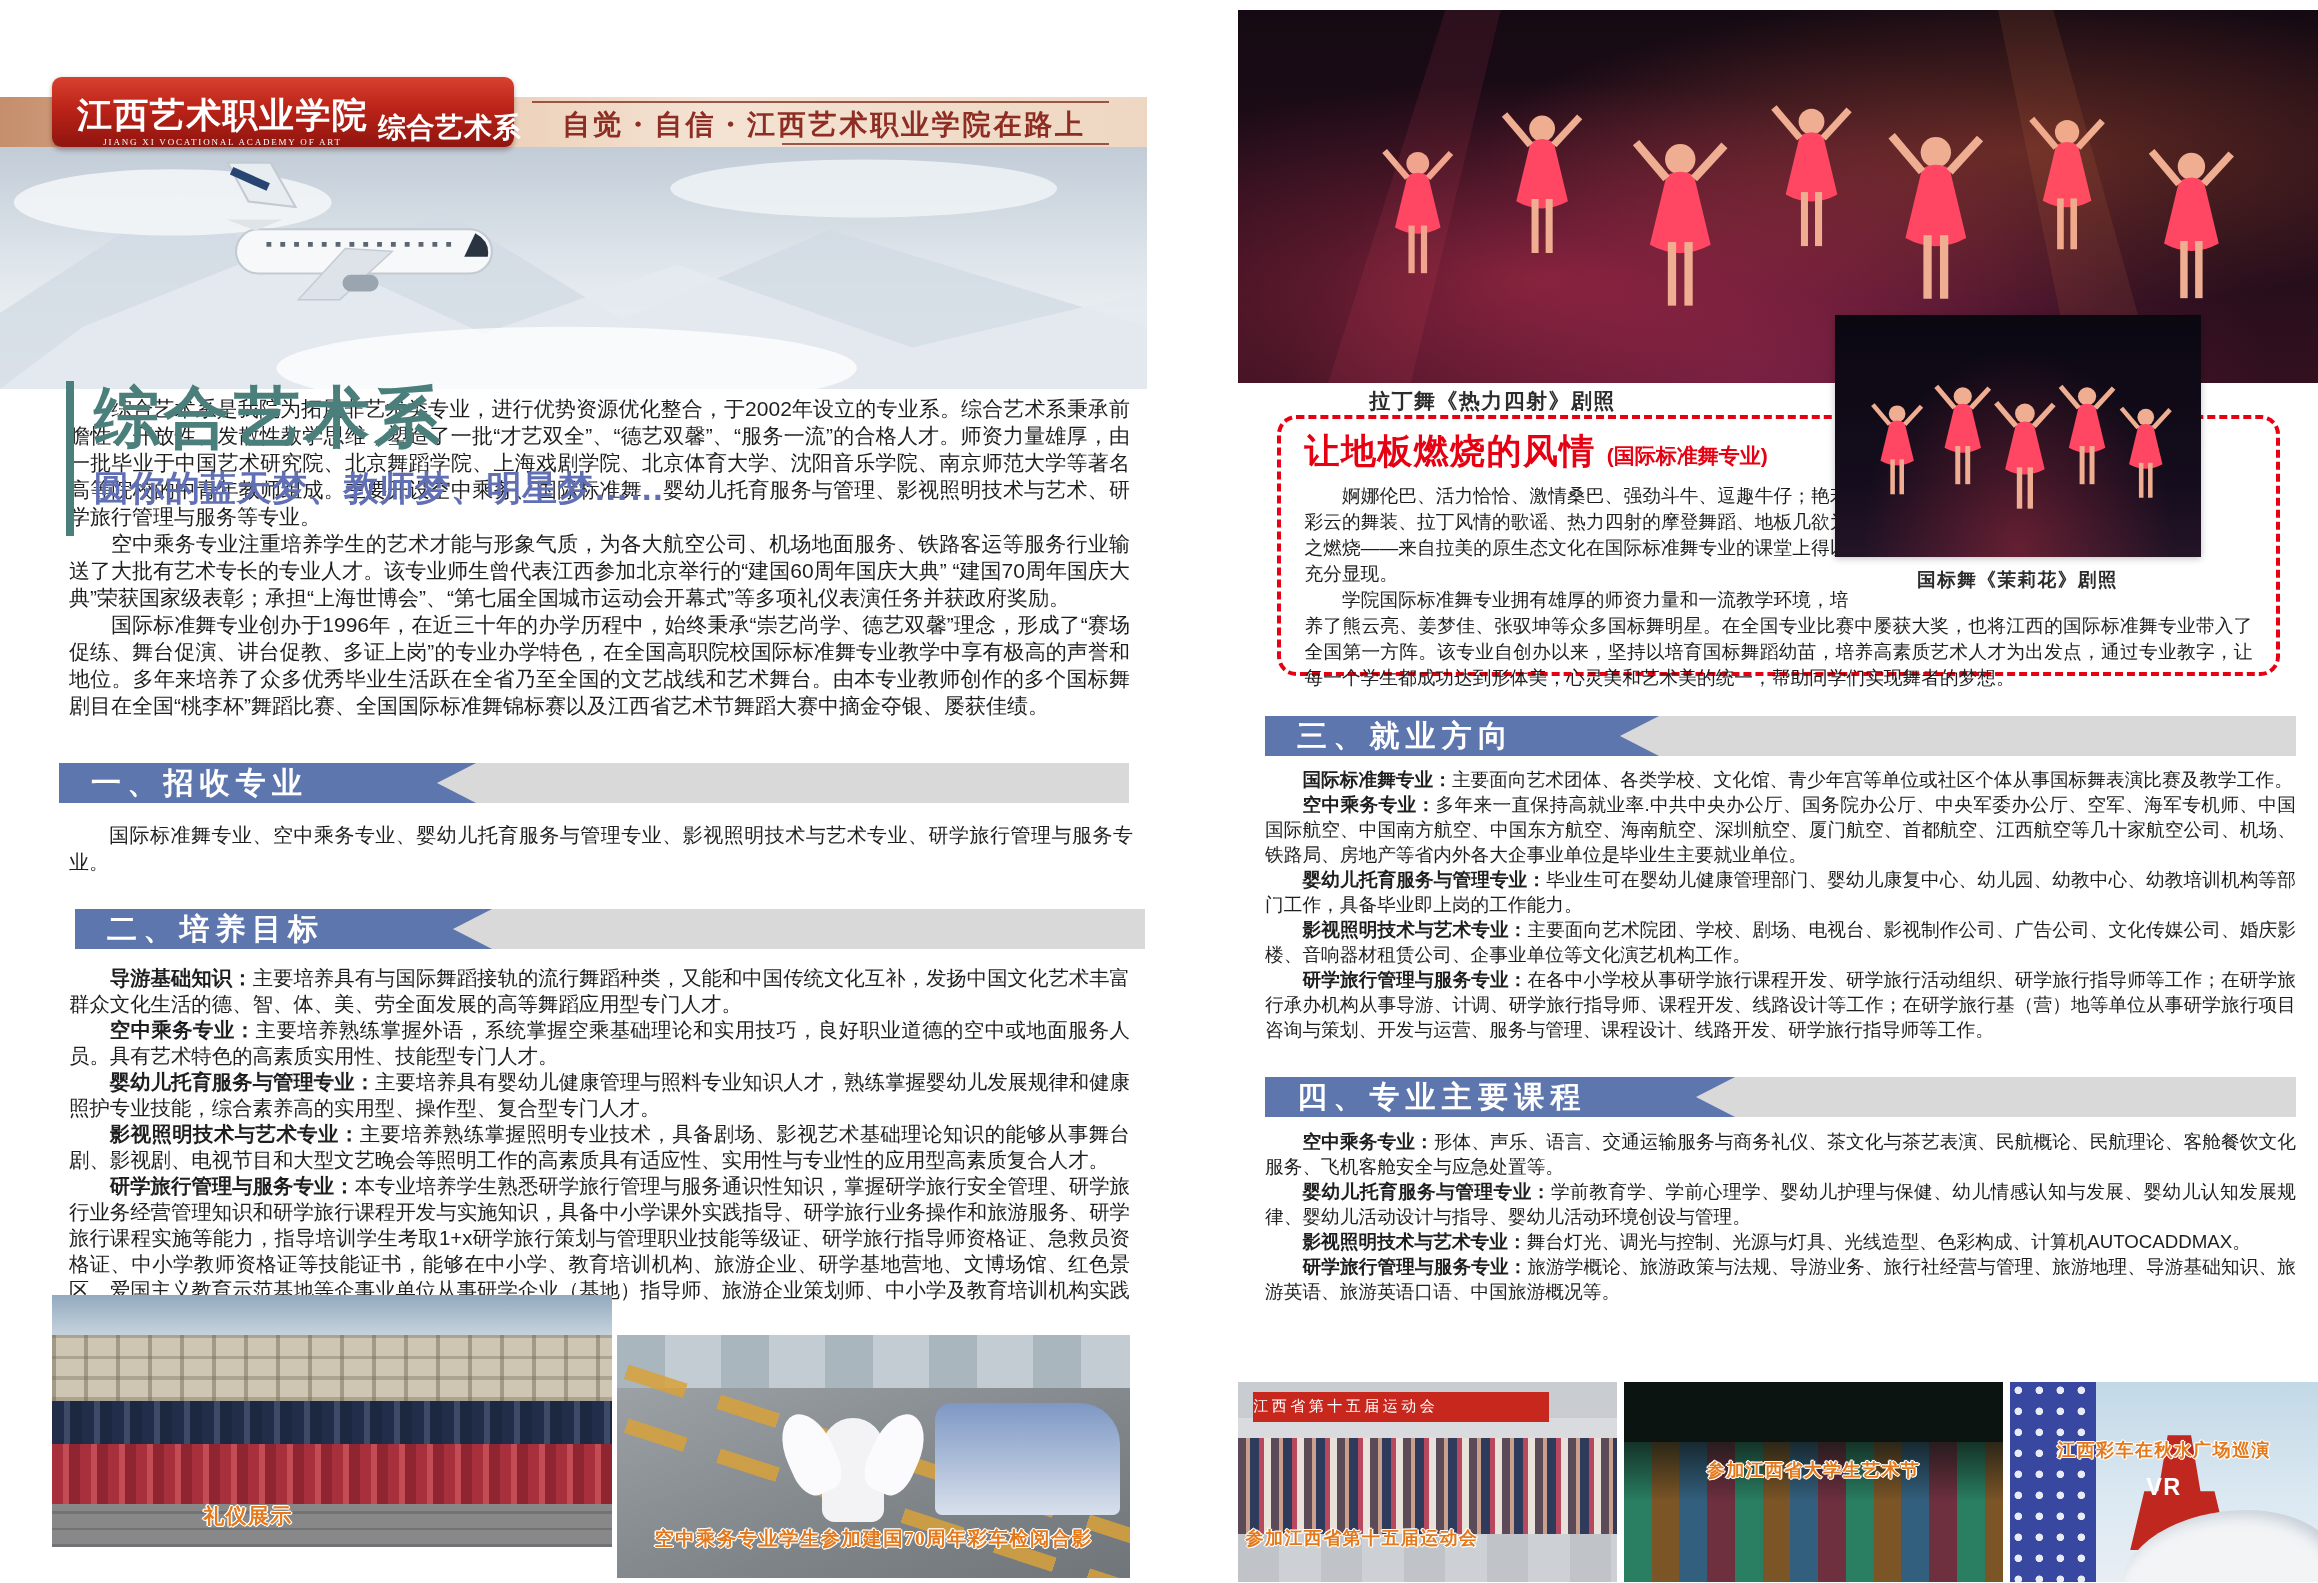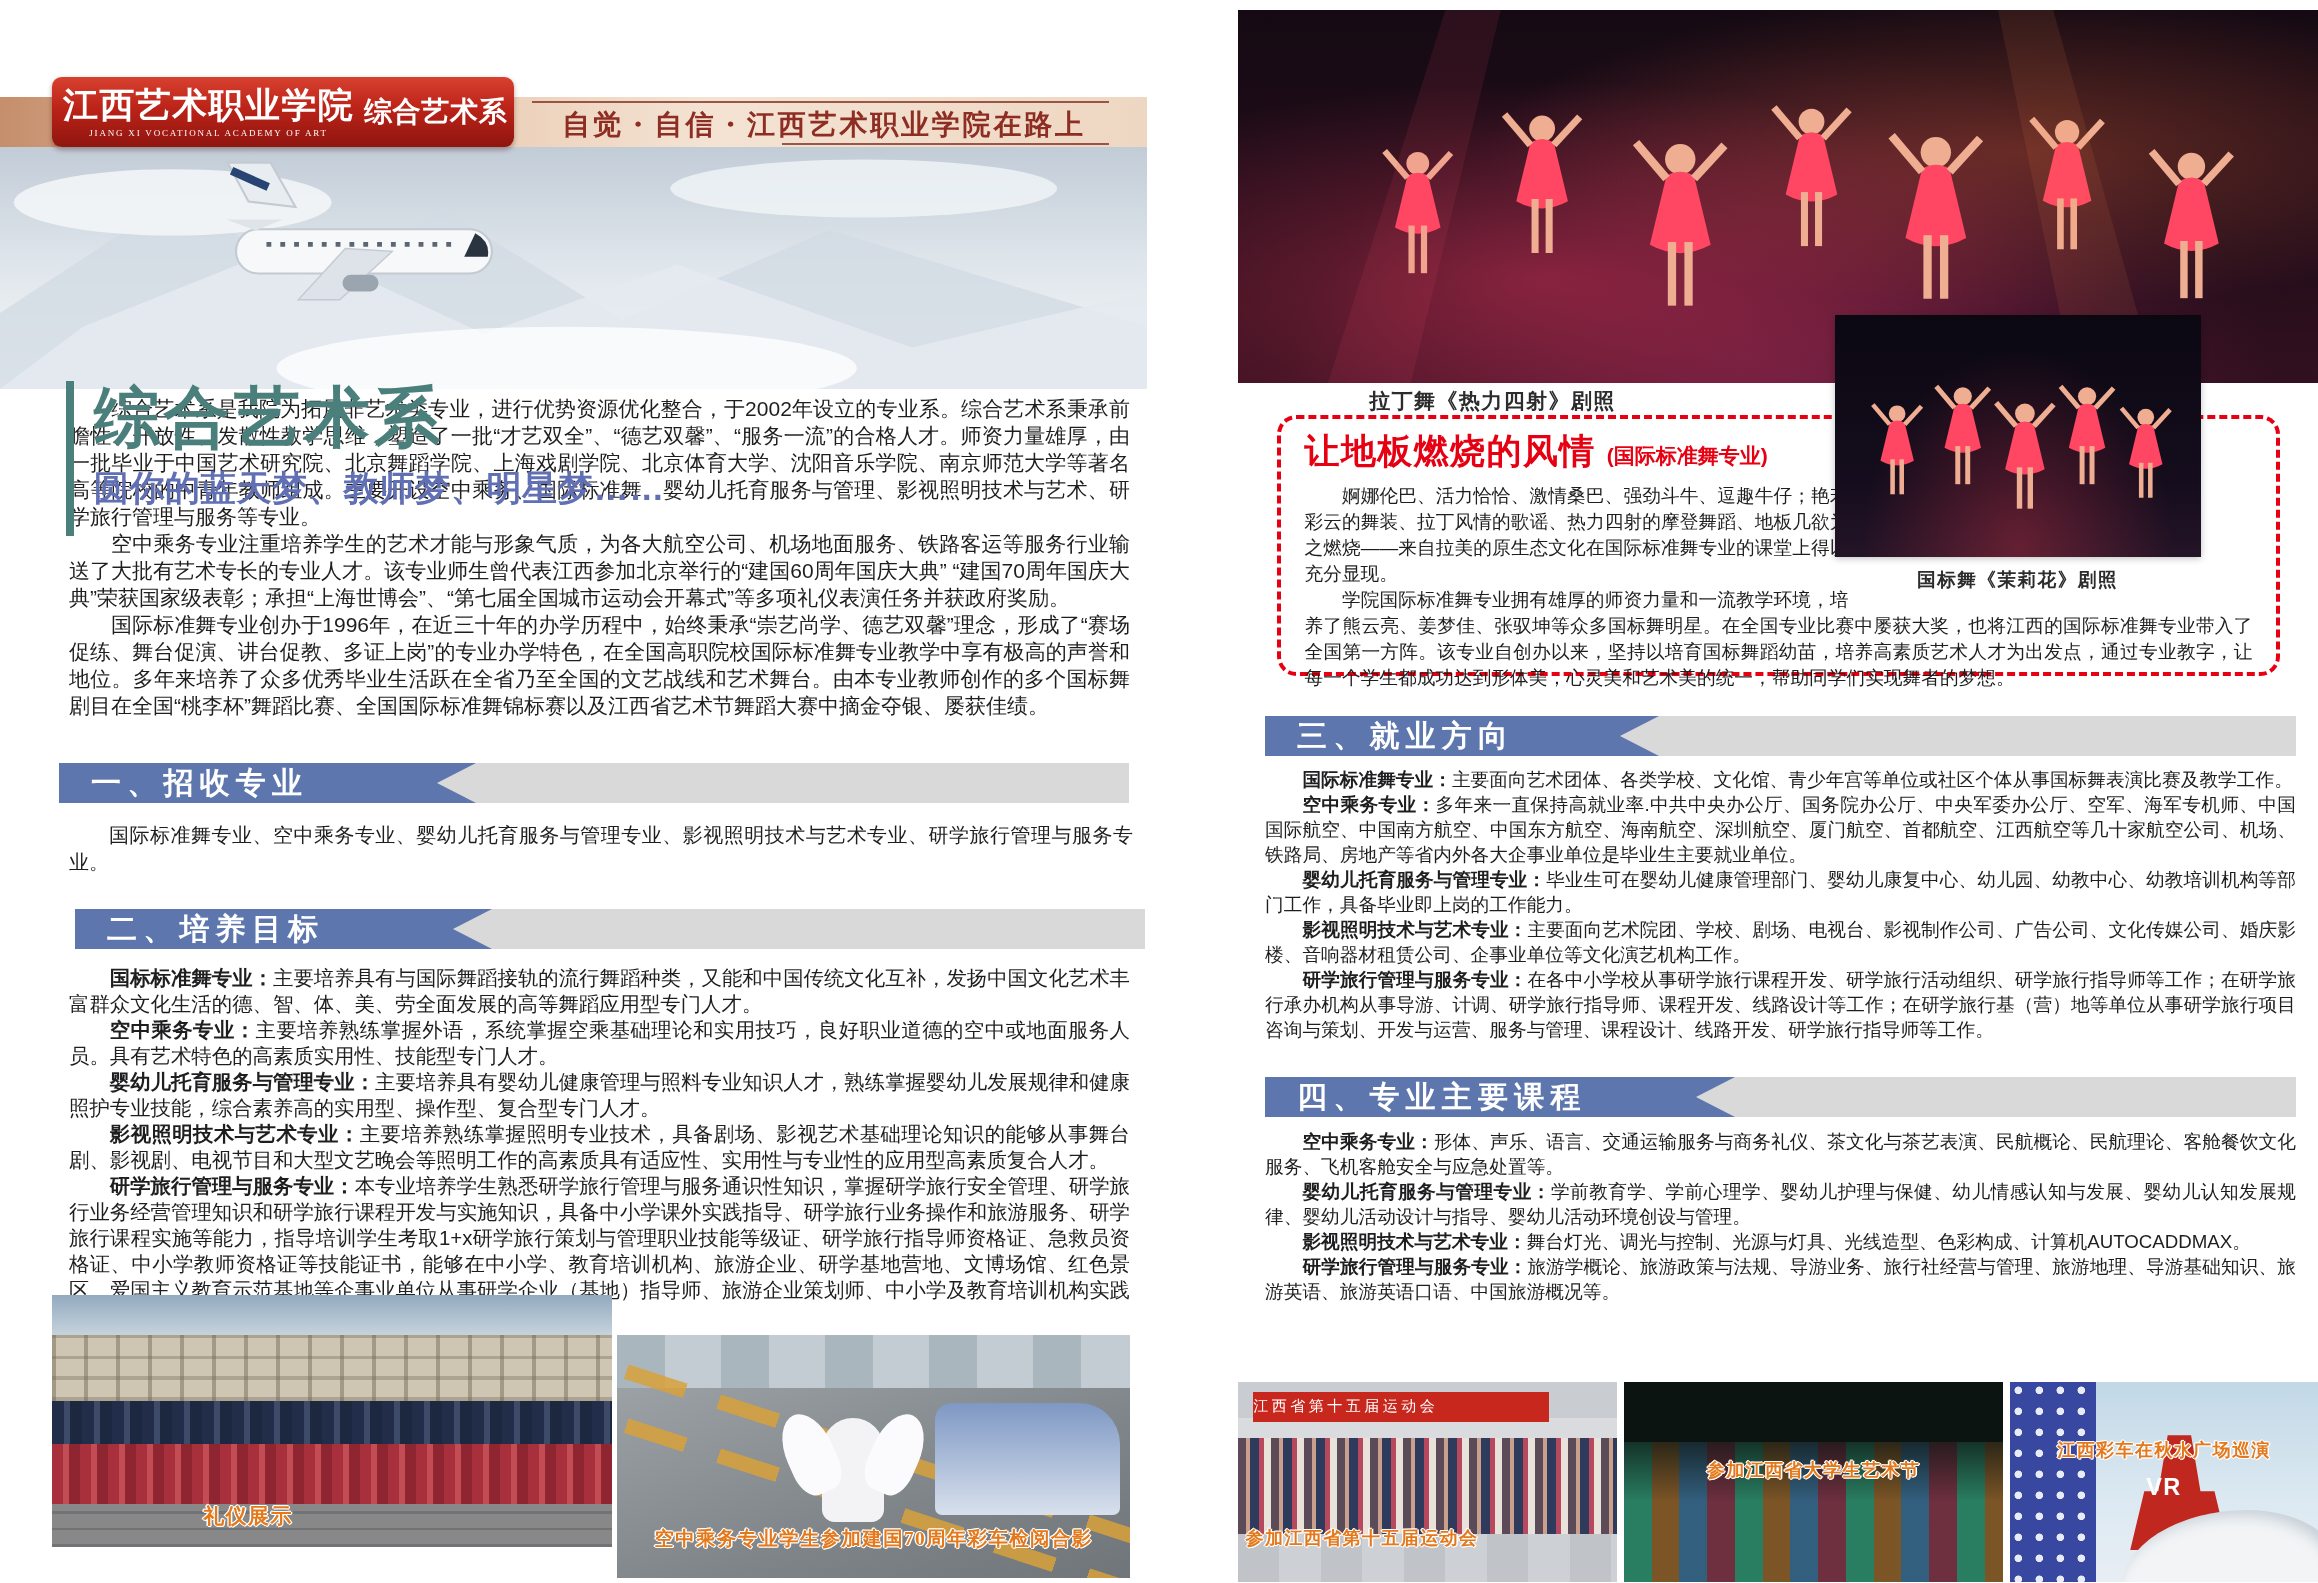--- a/index.html
+++ b/index.html
@@ -11,21 +11,21 @@
   .motto-strip{left:0;top:97px;width:1147px;height:50px;
     background:linear-gradient(90deg,#c58e6c 0%,#e3bb9c 22%,#f4e3d3 62%,#eed7c2 100%);}
   .motto{position:absolute;left:532px;top:0;width:584px;height:50px;text-align:center;
     font-family:"Liberation Serif","DejaVu Serif",serif;font-weight:bold;font-size:28px;
     line-height:55px;color:#8e2d24;letter-spacing:2.8px;}
   .motto::before{content:"";position:absolute;left:0;right:7px;top:3.5px;height:2.1px;background:rgba(125,39,30,.75);}
   .motto::after{content:"";position:absolute;right:7px;bottom:2.1px;width:56%;height:2.1px;background:rgba(125,39,30,.75);}
 
   .brand{left:52px;top:77px;width:462px;height:70px;border-radius:9.7px;z-index:3;
     background:linear-gradient(180deg,#d8402f 0%,#bb2318 45%,#8f150f 100%);
-    display:flex;align-items:center;padding:0 11px;box-sizing:border-box;
+    display:flex;align-items:flex-end;padding:0 25px;box-sizing:border-box;
     box-shadow:0 2.8px 5.5px rgba(60,10,5,.35);color:#fff;}
   .brand-col{display:flex;flex-direction:column;align-items:center;}
   .brand-cn{font-family:"Liberation Serif","DejaVu Serif",serif;font-weight:bold;font-size:35px;line-height:39px;letter-spacing:1.4px;white-space:nowrap;}
   .brand-en{font-family:"Liberation Serif","DejaVu Serif",serif;font-size:9px;letter-spacing:1.8px;margin-top:2.1px;white-space:nowrap;}
   .brand-dept{font-weight:bold;font-size:28px;margin-left:9.7px;white-space:nowrap;letter-spacing:0.7px;}
 
   
   .hero{left:0;top:147px;width:1147px;height:242px;
     background:linear-gradient(180deg,#c2ccd7 0%,#dde4ea 45%,#f8fafb 100%);}
   .hero svg{position:absolute;}
@@ -179,21 +179,21 @@
   </div>
   <div class="abs bodytext" style="left:69px;top:822px;width:1064px;">
     <p style="font-size:20px;">国际标准舞专业、空中乘务专业、婴幼儿托育服务与管理专业、影视照明技术与艺术专业、研学旅行管理与服务专业。</p>
   </div>
 
   <div class="abs secbar" style="left:59px;top:909px;width:1070px;padding-left:16px;">
     <div class="blue">二、培养目标</div>
     <div class="gray"></div>
   </div>
   <div class="abs bodytext2" style="left:69px;top:965px;width:1061px;">
-    <p><span class="ld">国标标准舞专业：</span><span>主要培养具有与国际舞蹈接轨的流行舞蹈种类，又能和中国传统文化互补，发扬中国文化艺术丰富群众文化生活的德、智、体、美、劳全面发展的高等舞蹈应用型专门人才。</span></p>
+    <p><span class="ld">导游基础知识：</span><span>主要培养具有与国际舞蹈接轨的流行舞蹈种类，又能和中国传统文化互补，发扬中国文化艺术丰富群众文化生活的德、智、体、美、劳全面发展的高等舞蹈应用型专门人才。</span></p>
     <p><span class="ld">空中乘务专业：</span><span>主要培养熟练掌握外语，系统掌握空乘基础理论和实用技巧，良好职业道德的空中或地面服务人员。具有艺术特色的高素质实用性、技能型专门人才。</span></p>
     <p><span class="ld">婴幼儿托育服务与管理专业：</span><span>主要培养具有婴幼儿健康管理与照料专业知识人才，熟练掌握婴幼儿发展规律和健康照护专业技能，综合素养高的实用型、操作型、复合型专门人才。</span></p>
     <p><span class="ld">影视照明技术与艺术专业：</span><span>主要培养熟练掌握照明专业技术，具备剧场、影视艺术基础理论知识的能够从事舞台剧、影视剧、电视节目和大型文艺晚会等照明工作的高素质具有适应性、实用性与专业性的应用型高素质复合人才。</span></p>
     <p><span class="ld">研学旅行管理与服务专业：</span><span>本专业培养学生熟悉研学旅行管理与服务通识性知识，掌握研学旅行安全管理、研学旅行业务经营管理知识和研学旅行课程开发与实施知识，具备中小学课外实践指导、研学旅行业务操作和旅游服务、研学旅行课程实施等能力，指导培训学生考取1+x研学旅行策划与管理职业技能等级证、研学旅行指导师资格证、急救员资格证、中小学教师资格证等技能证书，能够在中小学、教育培训机构、旅游企业、研学基地营地、文博场馆、红色景区、爱国主义教育示范基地等企事业单位从事研学企业（基地）指导师、旅游企业策划师、中小学及教育培训机构实践课程教师以及经营管理等工作的高素质技术技能。</span></p>
   </div>
 
   <div class="abs photo" style="left:52px;top:1295px;width:560px;height:252px;">
     <div class="abs pa-sky"></div>
     <div class="abs pa-bldg"></div>
     <div class="abs pa-navy"></div>

